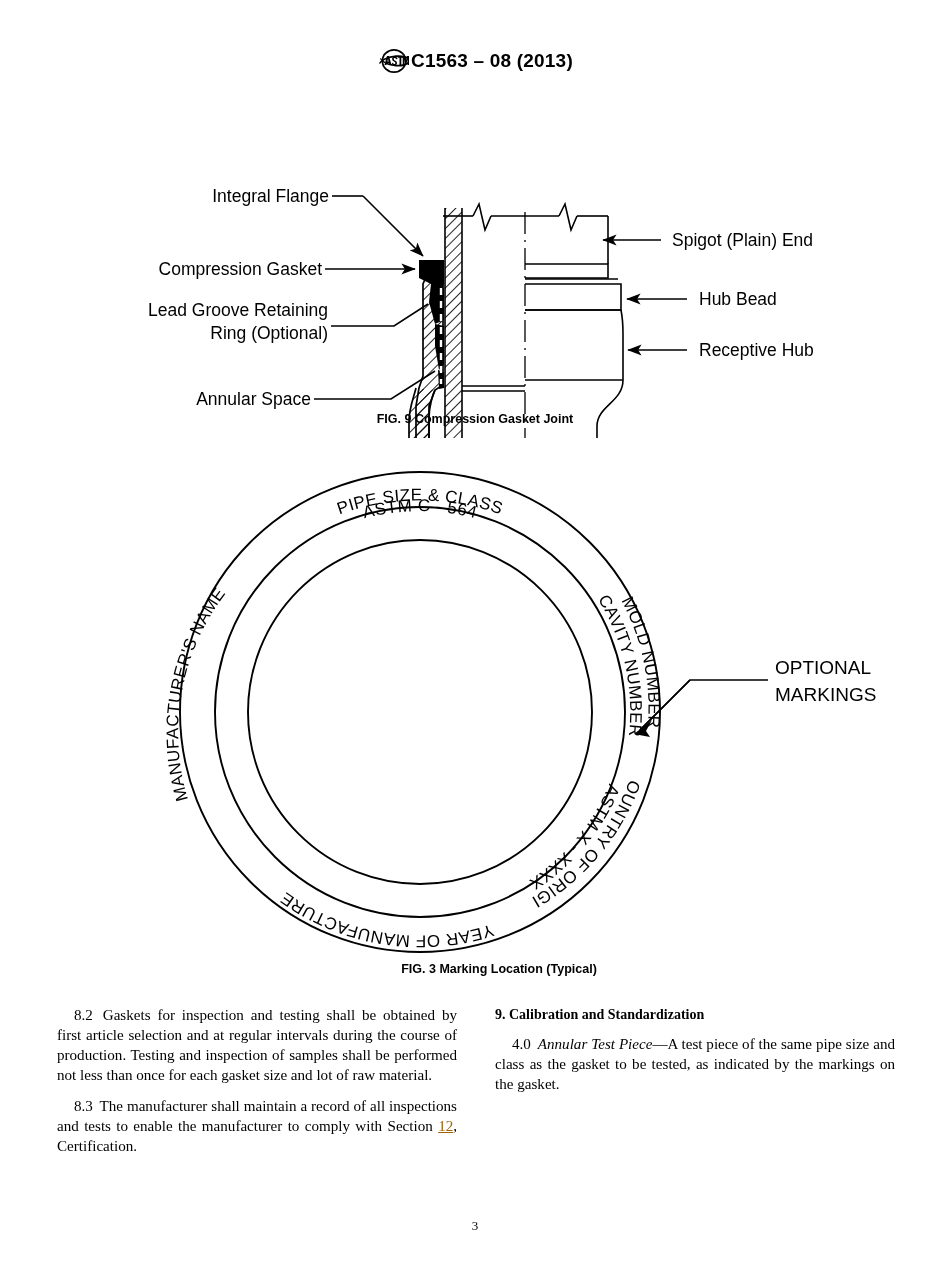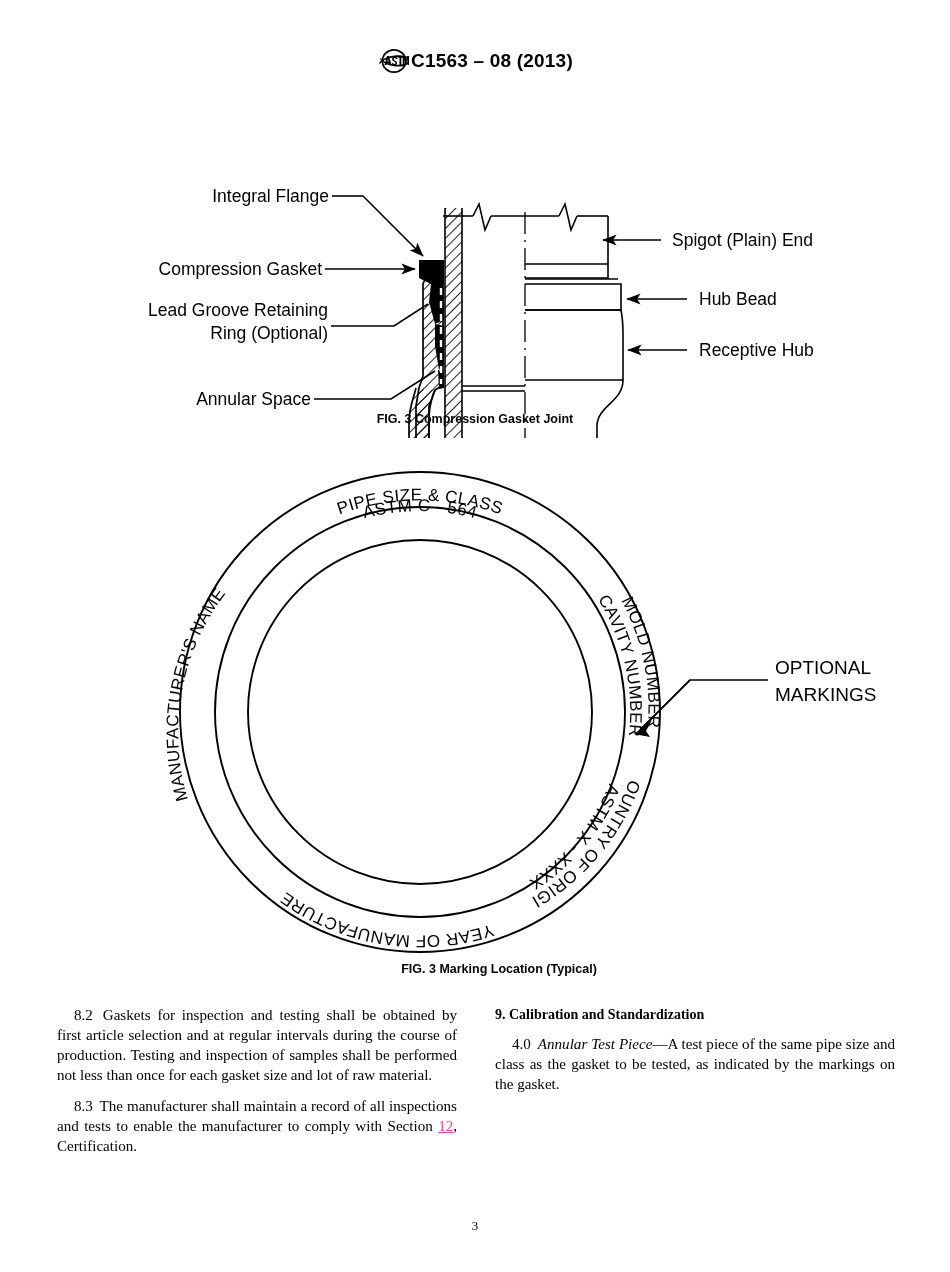--- a/index.html
+++ b/index.html
@@ -94,21 +94,21 @@
   }
   .para.indent { text-indent: 17px; }
   .section-heading {
     font-size: 14px;
     font-weight: bold;
     margin: 0 0 11px 0;
     line-height: 1.32;
   }
   .ital { font-style: italic; }
   .xref {
-    color: #ec4899;
+    color: #a16207;
   }
   .num-lead { margin-right: 3px; }
 
   
   #page-number {
     position: absolute;
     top: 1218px;
     left: 0;
     width: 950px;
     text-align: center;
@@ -222,21 +222,21 @@
       <text x="317" y="228" text-anchor="end">Lead Groove Retaining</text>
       <text x="317" y="251" text-anchor="end">Ring (Optional)</text>
       <text x="300" y="317" text-anchor="end">Annular Space</text>
       <text x="661" y="158">Spigot (Plain) End</text>
       <text x="688" y="217">Hub Bead</text>
       <text x="688" y="268">Receptive Hub</text>
     </g>
   </svg>
 </div>
 
-<div class="fig-caption" id="fig2-caption">FIG. 3 Compression Gasket Joint</div>
+<div class="fig-caption" id="fig2-caption">FIG. 9 Compression Gasket Joint</div>
 
 <div id="figure-3">
   <svg width="950" height="520" viewBox="0 0 950 520" xmlns="http://www.w3.org/2000/svg">
     <defs>
 
       <path id="arcTop1" d="M 208,188 A 240,240 0 0 1 632,188" fill="none"></path>
       <path id="arcTop2" d="M 215,208 A 222,222 0 0 1 625,208" fill="none"></path>
 
       <path id="arcLeft" d="M 243,452 A 228,228 0 0 1 310,86" fill="none"></path>
 

